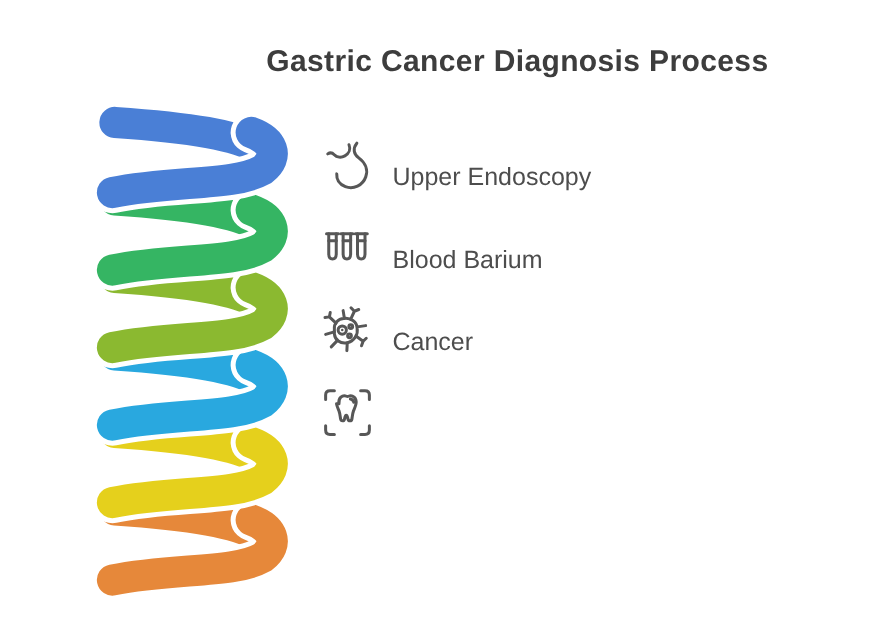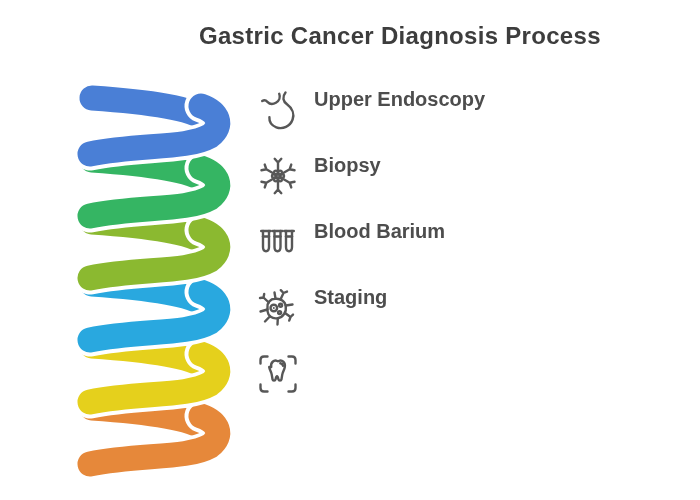--- a/index.html
+++ b/index.html
@@ -5,27 +5,27 @@
   :root{
     --title-color:#3d3d3d;
     --label-color:#4d4d4d;
     --icon-color:#575757;
     --bg:#ffffff;
   }
   html,body{margin:0;padding:0;}
   body{width:700px;height:500px;font-family:"Liberation Sans",sans-serif;}
   .page{position:relative;width:700px;height:500px;background:var(--bg);overflow:hidden;}
   .title{
-    position:absolute;left:197px;top:20px;margin:2px;
+    position:absolute;left:197px;top:20px;margin:16px;
     font-size:24px;font-weight:700;letter-spacing:.3px;
     color:var(--title-color);white-space:nowrap;
   }
   .spiral{position:absolute;left:55px;top:75px;width:200px;height:420px;}
   .steps{position:absolute;left:256px;top:88px;}
-  .step{display:flex;align-items:flex-start;height:66px;gap:14px;font-weight:bold;}
+  .step{display:flex;align-items:flex-end;height:66px;gap:14px;}
   .icon{width:44px;height:44px;flex:0 0 44px;}
   .icon path,.icon circle{
     fill:none;stroke:var(--icon-color);stroke-width:2.4;
     stroke-linecap:round;stroke-linejoin:round;
   }
   .icon .dash{stroke-dasharray:4.2 3.1;}
   .icon .fill{fill:var(--icon-color);stroke:none;}
   .label{font-size:20px;color:var(--label-color);white-space:nowrap;}
 </style>
 </head>
@@ -77,38 +77,20 @@
   <div class="steps">
 
     <div class="step">
       <svg class="icon" viewBox="0 0 44 44">
         <path d="M29.5 4.5 c-3.5 4.5 -2.5 8.8 1.5 11.8 c5.3 3.9 7.6 9.7 5.6 15.2 c-2.4 6.8 -9.8 10.3 -16.3 7.8 c-4.6 -1.8 -7.2 -5.6 -6.9 -10.2"></path>
         <path d="M23.2 5.8 c1.4 3.4 0.1 7 -3.3 8.9 c-3 1.7 -6.5 1.2 -8.5 -0.9 c-1.5 -1.6 -3.6 -1.8 -5.2 -0.7"></path>
       </svg>
       <span class="label">Upper Endoscopy</span>
     </div>
 
-    <div class="step">
-      <svg class="icon" viewBox="0 0 44 44">
-        <path transform="rotate(0 22 22)" d="M22 15.5 L22 8.5 M22 8.5 L18.7 4.8 M22 8.5 L25.3 4.8"></path>
-        <path transform="rotate(60 22 22)" d="M22 15.5 L22 8.5 M22 8.5 L18.7 4.8 M22 8.5 L25.3 4.8"></path>
-        <path transform="rotate(120 22 22)" d="M22 15.5 L22 8.5 M22 8.5 L18.7 4.8 M22 8.5 L25.3 4.8"></path>
-        <path transform="rotate(180 22 22)" d="M22 15.5 L22 8.5 M22 8.5 L18.7 4.8 M22 8.5 L25.3 4.8"></path>
-        <path transform="rotate(240 22 22)" d="M22 15.5 L22 8.5 M22 8.5 L18.7 4.8 M22 8.5 L25.3 4.8"></path>
-        <path transform="rotate(300 22 22)" d="M22 15.5 L22 8.5 M22 8.5 L18.7 4.8 M22 8.5 L25.3 4.8"></path>
-        <circle cx="26.2" cy="22" r="1.8"></circle>
-          <circle cx="24.1" cy="25.6" r="1.8"></circle>
-        <circle cx="19.9" cy="25.6" r="1.8"></circle>
-          <circle cx="17.8" cy="22" r="1.8"></circle>
-        <circle cx="19.9" cy="18.4" r="1.8"></circle>
-          <circle cx="24.1" cy="18.4" r="1.8"></circle>
-        <circle cx="22" cy="22" r="1.6"></circle>
-      </svg>
-      <span class="label">Biopsy</span>
-    </div>
 
 
     <div class="step">
       <svg class="icon" viewBox="0 0 44 44">
         <path d="M5.2 11 H14.8"></path>
         <path d="M7 11 V27 q0 4.2 3 4.2 q3 0 3 -4.2 V11"></path>
         <path d="M7 16.5 H13"></path>
         <path d="M16.7 11 H26.3"></path>
         <path d="M18.5 11 V27 q0 4.2 3 4.2 q3 0 3 -4.2 V11"></path>
         <path d="M18.5 16.5 H24.5"></path>
@@ -128,21 +110,21 @@
         <path d="M29.8 19.5 L36.5 18.5"></path>
         <path d="M29 27 L34.5 31 M34.5 31 L37 28.6 M34.5 31 L33.2 34.6"></path>
         <path d="M21.8 32.4 L21.5 38.5"></path>
         <path d="M13.8 30.5 L9 35.5"></path>
         <path d="M11.4 23.5 L4.5 25.5"></path>
         <circle cx="17.8" cy="22" r="3.3"></circle>
         <circle class="fill" cx="17.8" cy="22" r="1"></circle>
         <circle cx="24.6" cy="19.2" r="1.5"></circle>
         <circle cx="23.6" cy="26.6" r="1.5"></circle>
       </svg>
-      <span class="label">Staging</span>
+      <span class="label">Cancer</span>
     </div>
 
     <div class="step">
       <svg class="icon" viewBox="0 0 44 44">
         <path d="M4.5 11.5 V8 Q4.5 4.5 8 4.5 H11.5"></path>
         <path d="M32.5 4.5 H36 Q39.5 4.5 39.5 8 V11.5"></path>
         <path d="M39.5 32.5 V36 Q39.5 39.5 36 39.5 H32.5"></path>
         <path d="M11.5 39.5 H8 Q4.5 39.5 4.5 36 V32.5"></path>
         <path d="M15.2 15 c-0.8 -4.5 2.8 -7.5 6 -6 c0.5 0.25 1.1 0.25 1.6 0 c3.2 -1.5 6.8 1.5 6 6 c-0.4 2.3 -1.3 3.8 -2 5.7 c-0.7 1.9 -0.9 4.3 -1.3 6.6 c-0.3 1.8 -2.7 1.8 -3.1 0 c-0.3 -1.4 -0.5 -3.2 -1.4 -3.2 c-0.9 0 -1.1 1.8 -1.4 3.2 c-0.4 1.8 -2.8 1.8 -3.1 0 c-0.4 -2.3 -0.6 -4.7 -1.3 -6.6 c-0.7 -1.9 -1.6 -3.4 -2 -5.7 z"></path>
         <path d="M24.3 11.2 c1.4 0.2 2.4 1.2 2.7 2.6"></path>

